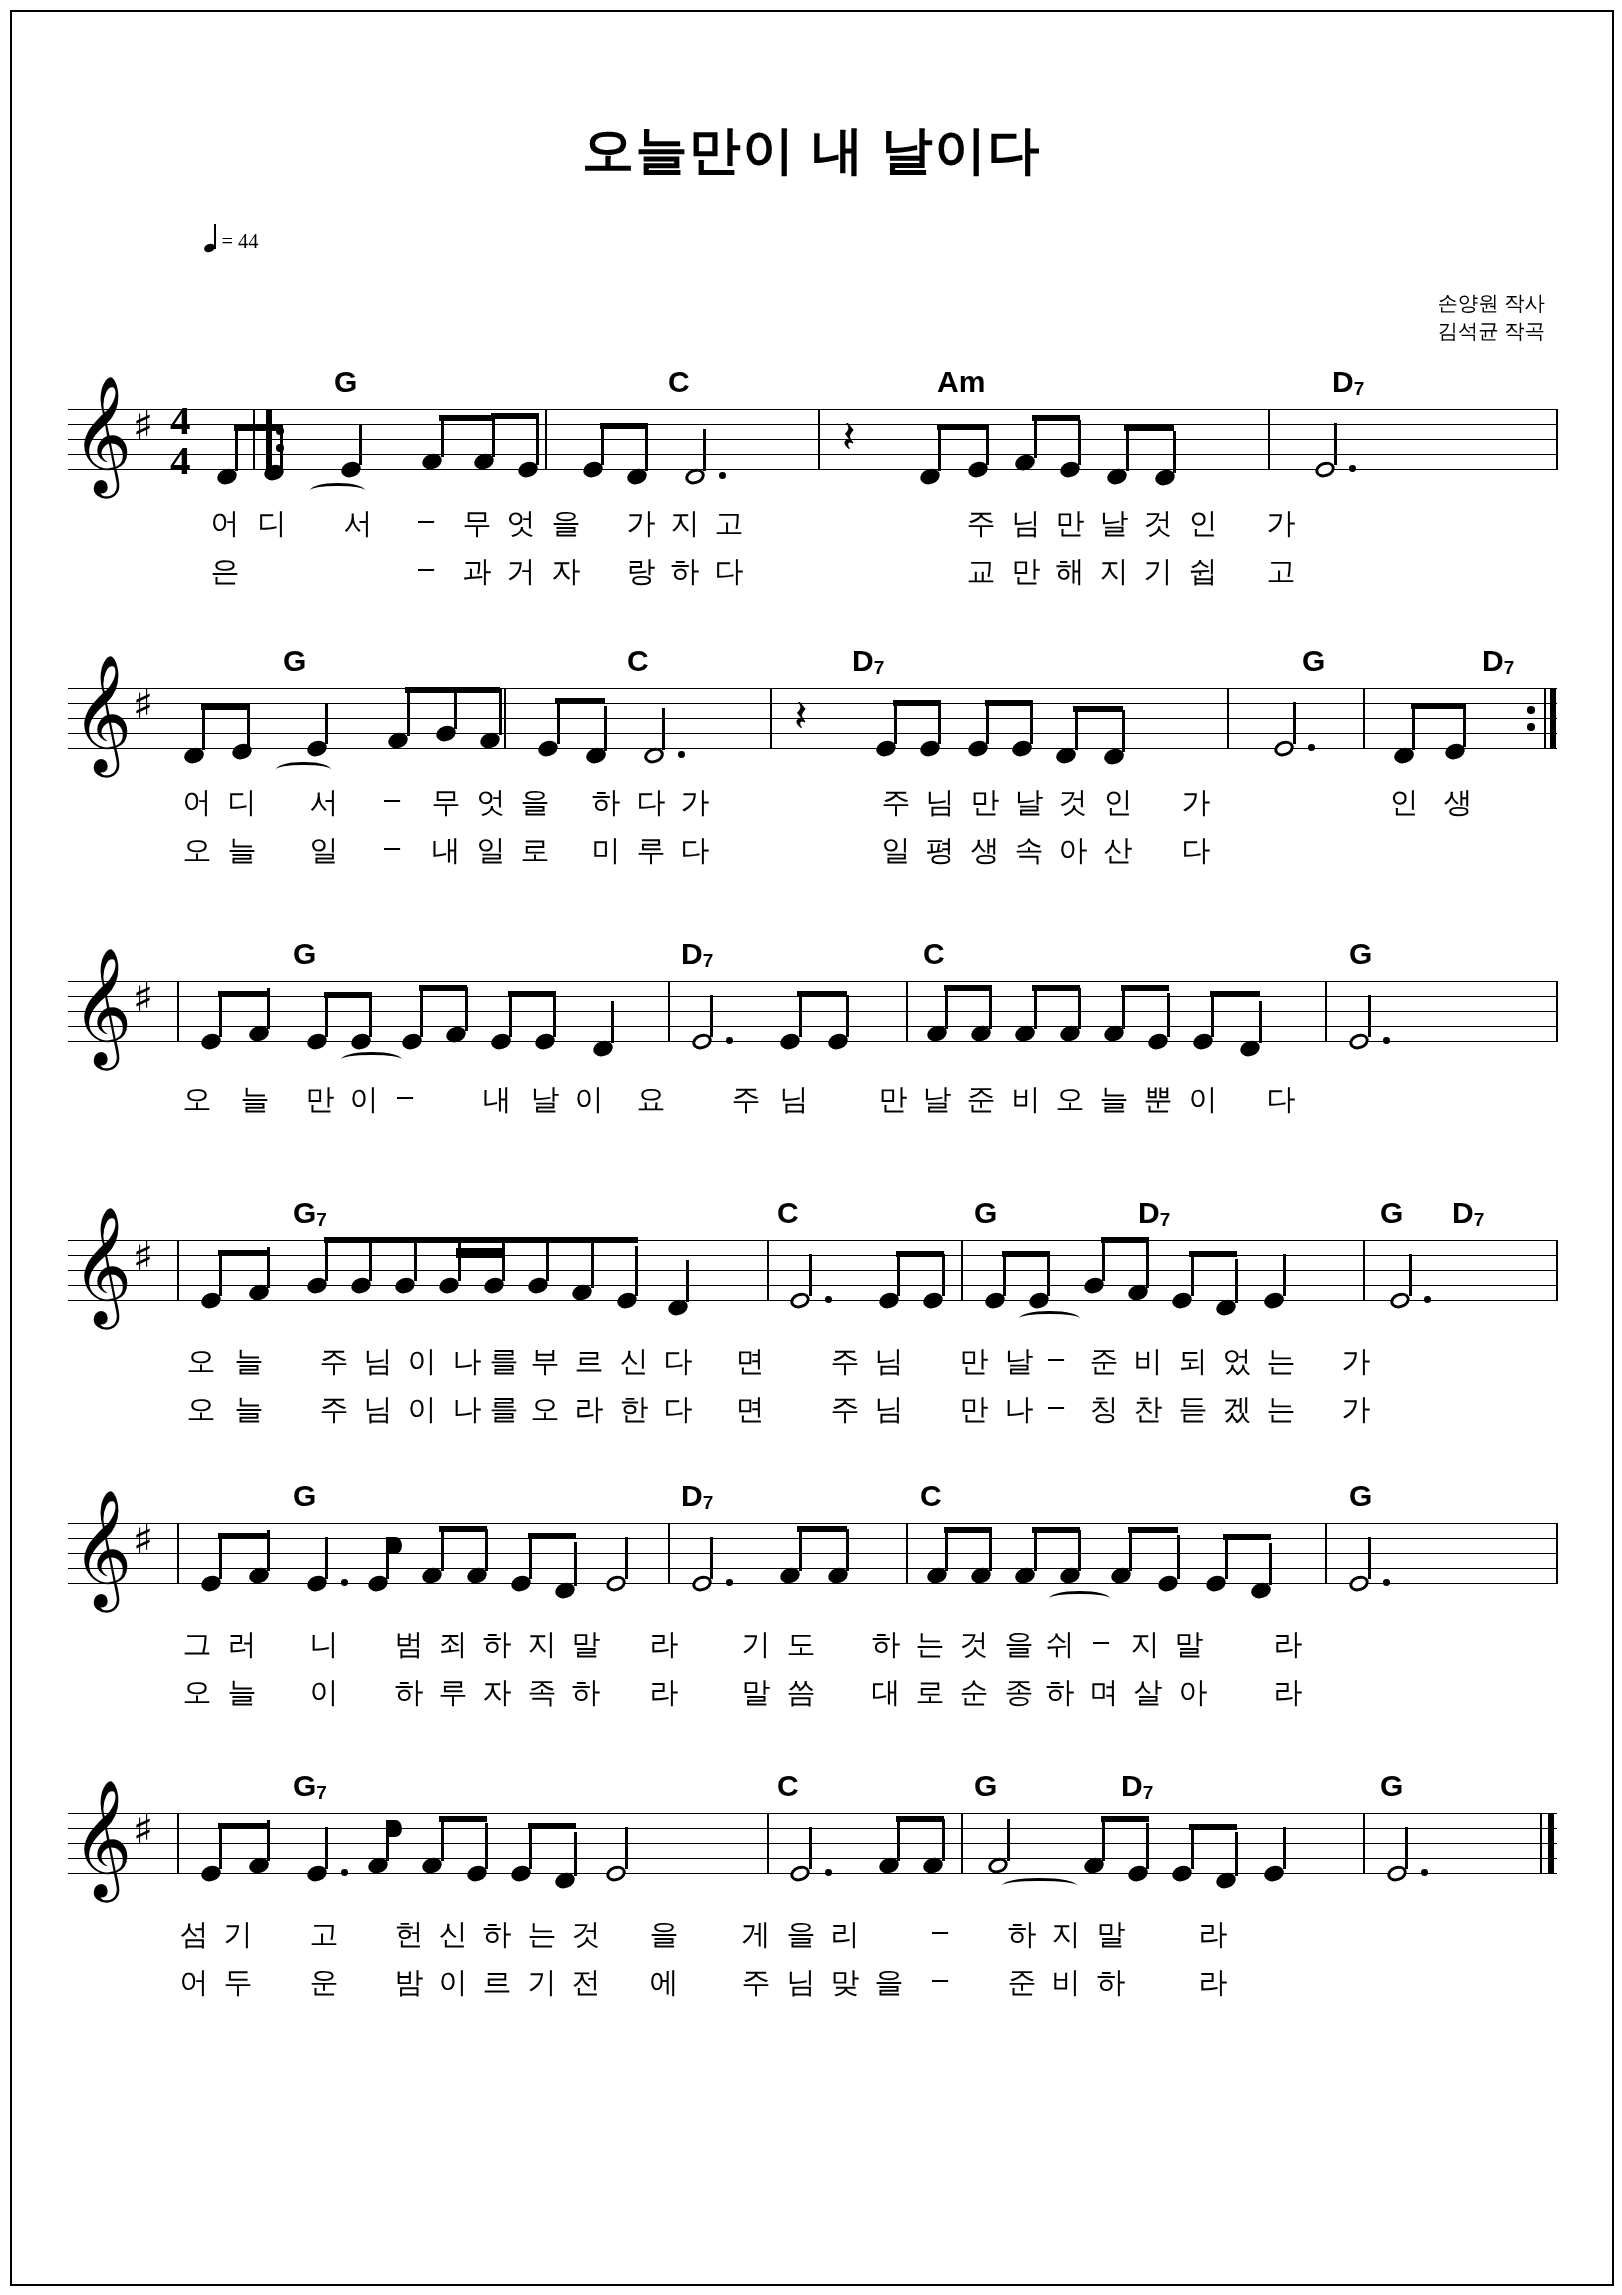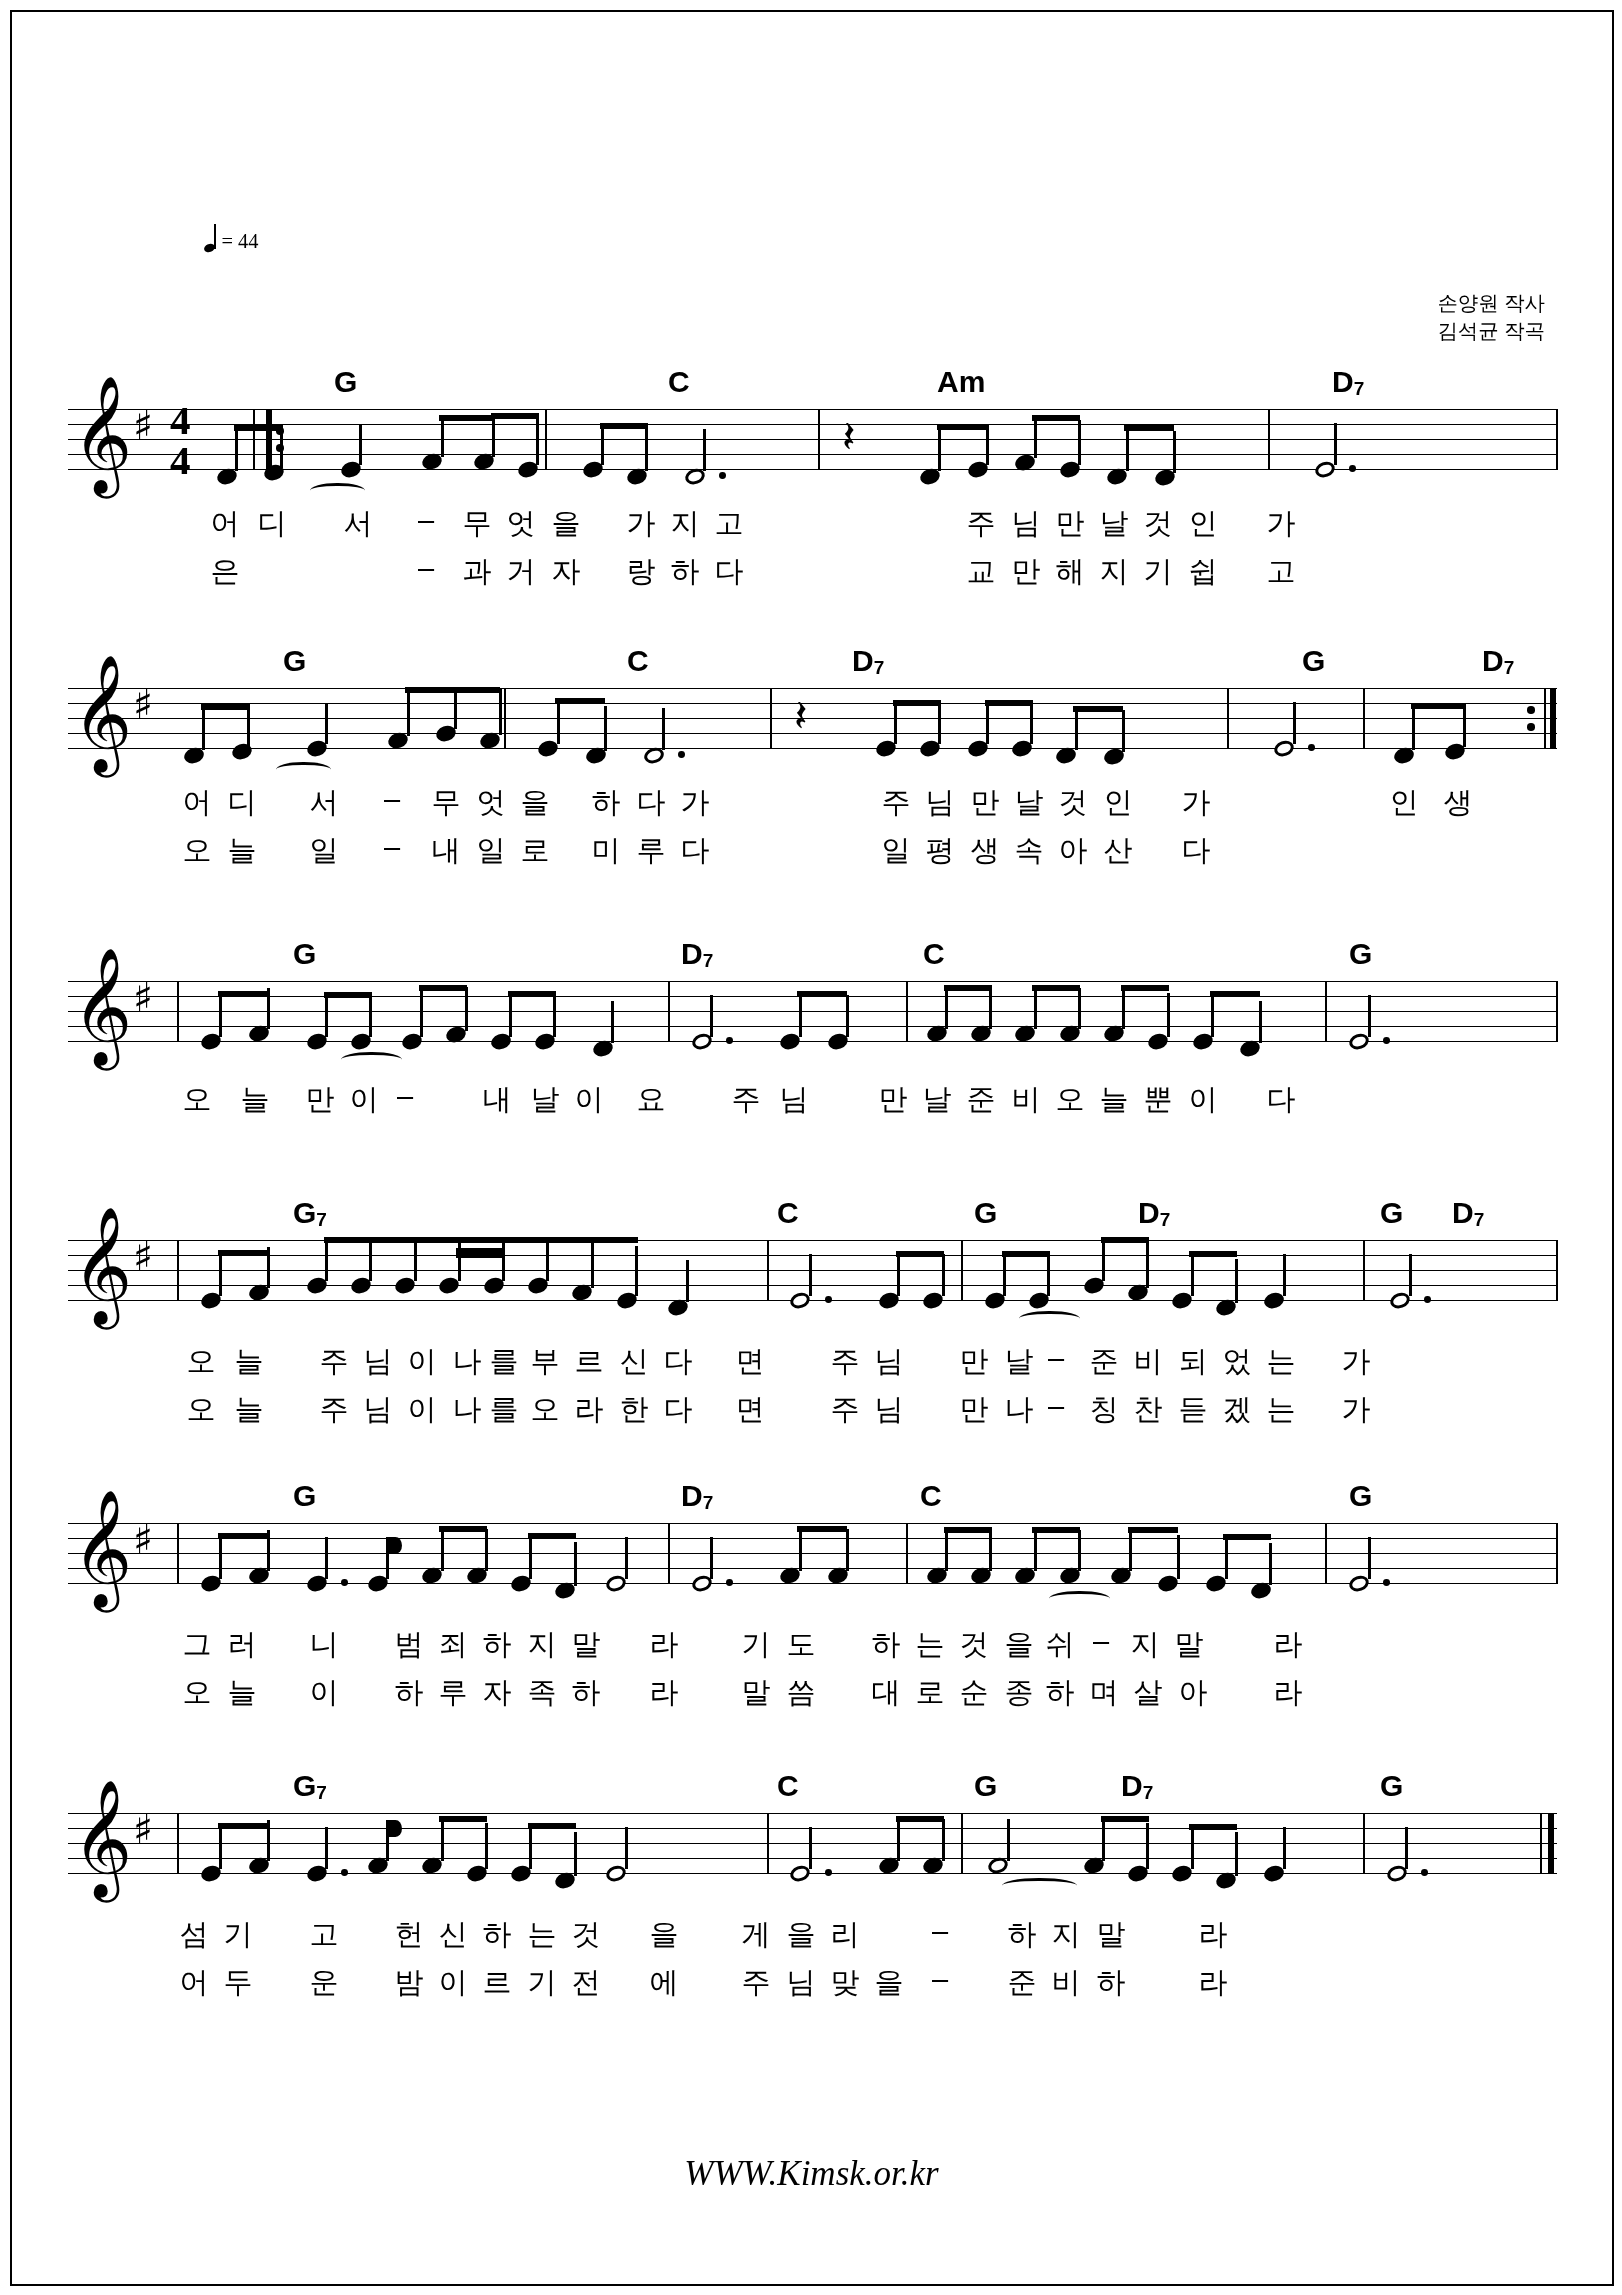--- a/index.html
+++ b/index.html
@@ -255,20 +255,21 @@
     font-style: italic;
     color: #000;
   }
 </style>
 </head>
 <body>
 
 <div id="sheet">
   <div class="page-border"></div>
 
+  <div class="title">오늘만이 내 날이다</div>
 
   <div class="tempo">
     <span class="qnote"></span>
     <span>= 44</span>
   </div>
 
   <div class="credits">
     <div>손양원 작사</div>
     <div>김석균 작곡</div>
   </div>
@@ -984,15 +985,14 @@
         <span class="lyric-item" style="left: 777px;">맞</span>
         <span class="lyric-item" style="left: 821px;">을</span>
         <span class="lyric-item" style="left: 872px;">–</span>
         <span class="lyric-item" style="left: 954px;">준</span>
         <span class="lyric-item" style="left: 998px;">비</span>
         <span class="lyric-item" style="left: 1043px;">하</span>
         <span class="lyric-item" style="left: 1145px;">라</span>
       </div>
   </div>
 
-  <div class="footer">WWW.Kimsk.or.kr</div>
 </div>
 
 
 </body></html>

